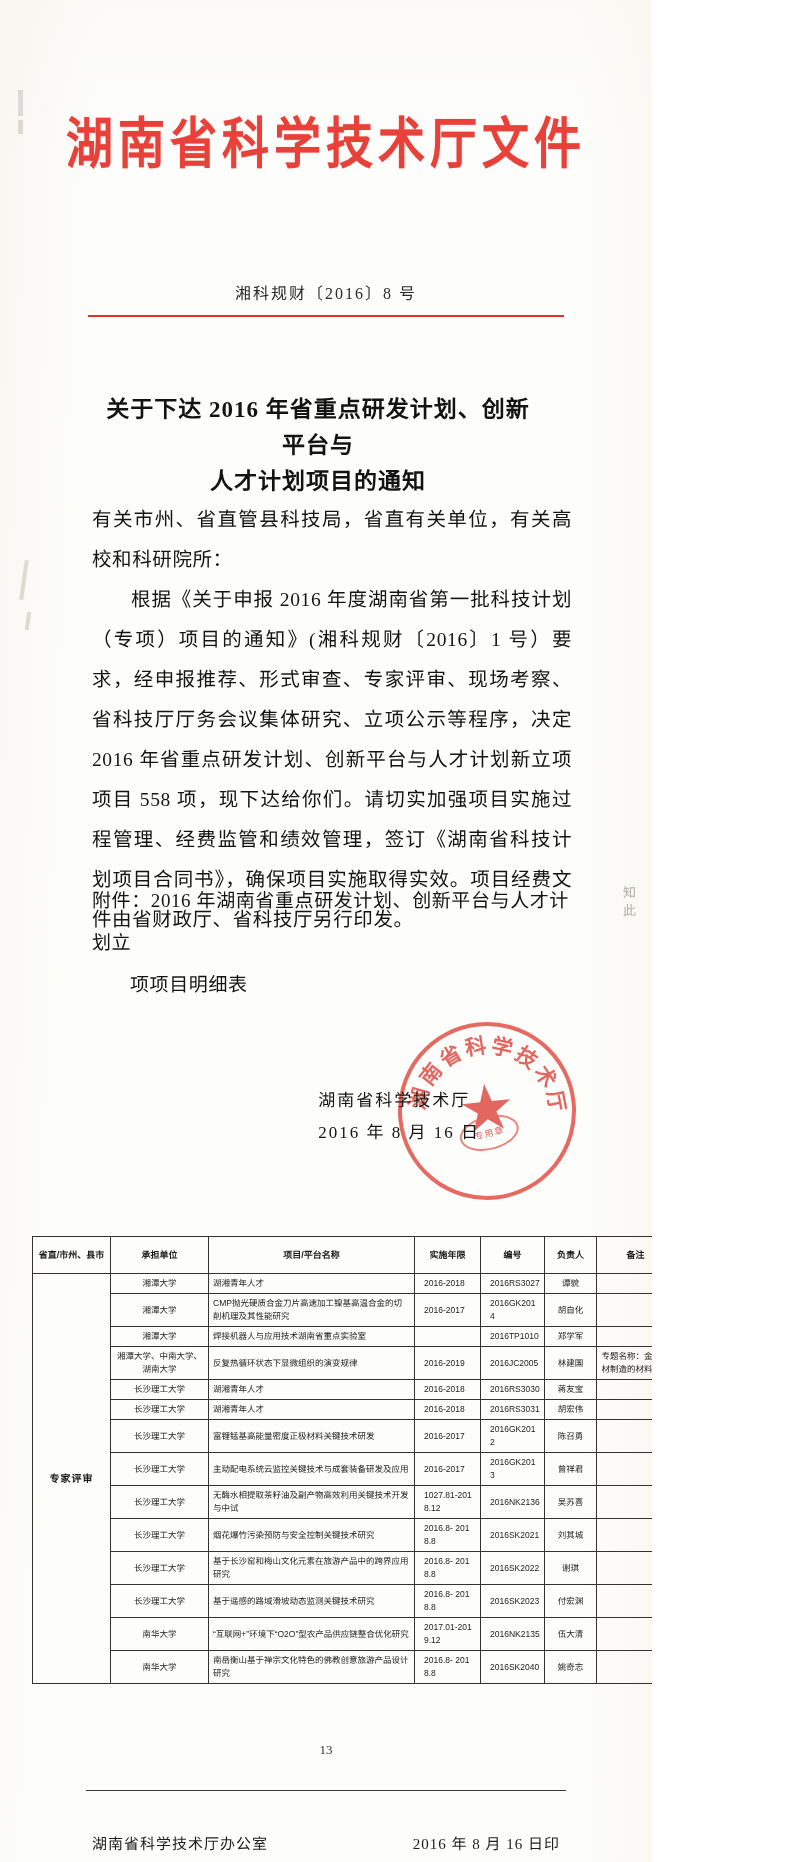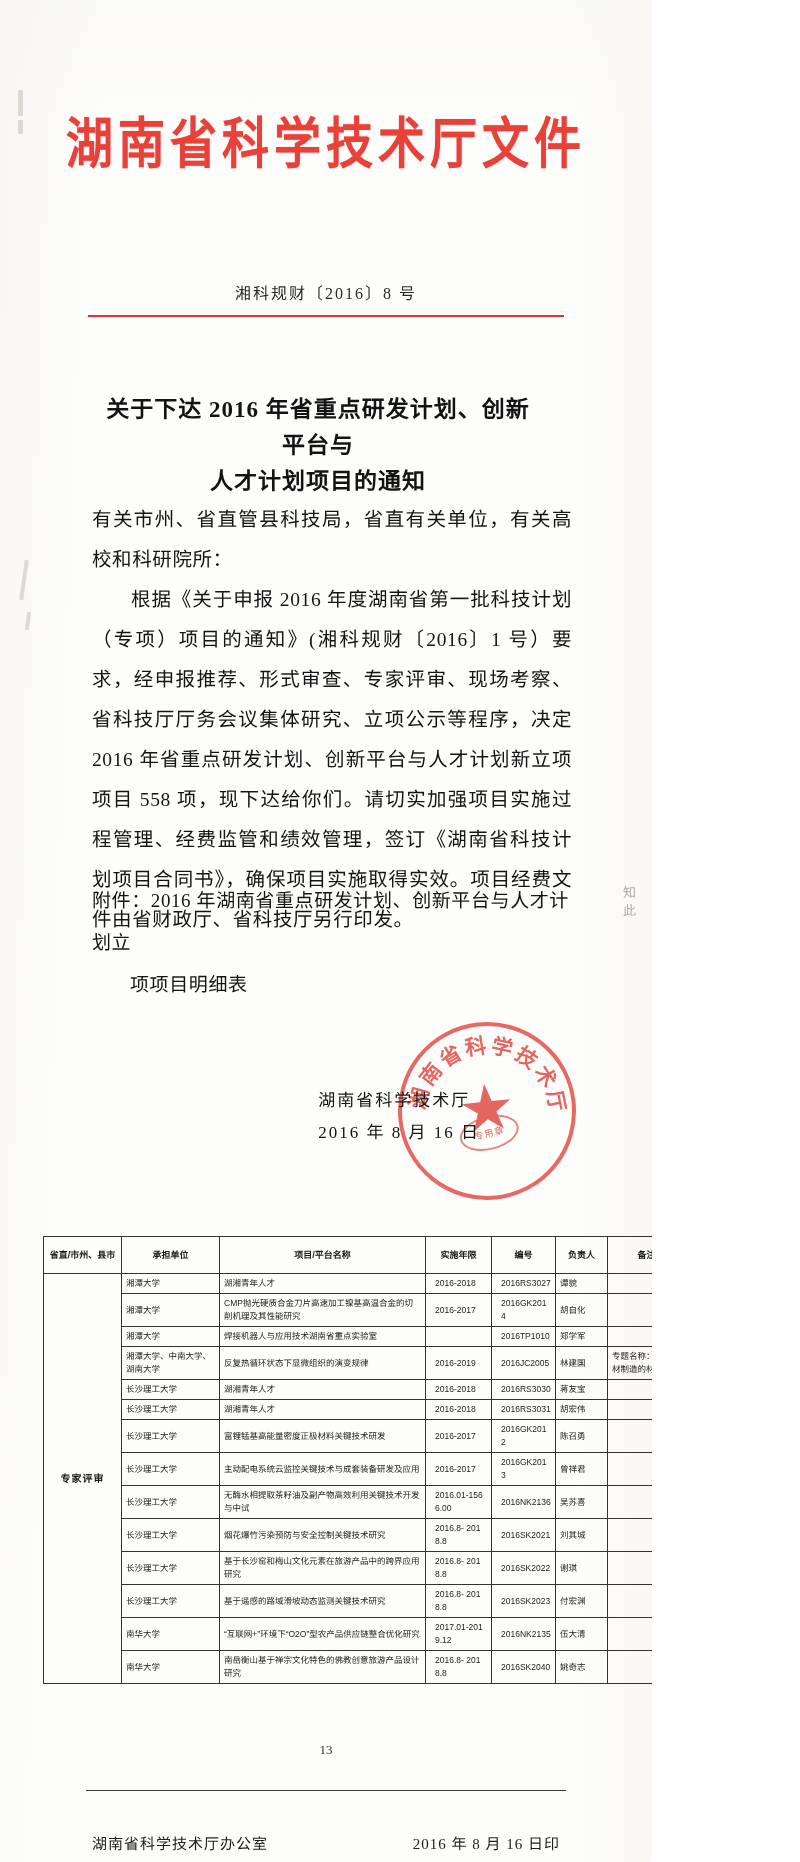--- a/index.html
+++ b/index.html
@@ -136,21 +136,21 @@
   .margin-note{
     position:absolute;right:16px;top:884px;
     font-size:13px;color:#9d9a92;
     line-height:18px;
     writing-mode:horizontal-tb;
     opacity:.8;
   }
 
   
   .tbl-wrap{
-    position:absolute;left:43px;top:1236px;width:642px;
+    position:absolute;left:32px;top:1236px;width:642px;
   }
   table.detail{
     width:100%;
     border-collapse:collapse;
     font-family:"Liberation Sans","DejaVu Sans",sans-serif;
     font-size:8.5px;
     color:#1b1b1b;
     table-layout:fixed;
   }
   table.detail th,table.detail td{
@@ -161,21 +161,21 @@
     word-break:break-all;
   }
   table.detail th{
     text-align:center;
     font-weight:bold;
     font-size:9px;
     height:30px;
     line-height:12px;
   }
   table.detail td.c{padding-left:9px;}
-  table.detail td.unit{text-align:left;}
+  table.detail td.unit{text-align:center;}
   table.detail td.name{text-align:left;}
   table.detail td.grp{
     text-align:center;font-weight:bold;font-size:10px;letter-spacing:1px;
   }
   col.c1{width:78px;}
   col.c2{width:98px;}
   col.c3{width:206px;}
   col.c4{width:66px;}
   col.c5{width:64px;}
   col.c6{width:52px;}
@@ -337,21 +337,21 @@
             <td class="unit">长沙理工大学</td>
             <td class="name">主动配电系统云监控关键技术与成套装备研发及应用</td>
             <td class="c">2016-2017</td>
             <td class="c">2016GK2013</td>
             <td class="unit">曾祥君</td>
             <td class="unit"></td>
           </tr>
           <tr>
             <td class="unit">长沙理工大学</td>
             <td class="name">无酶水相提取茶籽油及副产物高效利用关键技术开发与中试</td>
-            <td class="c">2016.01-1566.00</td>
+            <td class="c">1027.81-2018.12</td>
             <td class="c">2016NK2136</td>
             <td class="unit">吴苏喜</td>
             <td class="unit"></td>
           </tr>
           <tr>
             <td class="unit">长沙理工大学</td>
             <td class="name">烟花爆竹污染预防与安全控制关键技术研究</td>
             <td class="c">2016.8- 2018.8</td>
             <td class="c">2016SK2021</td>
             <td class="unit">刘其城</td>

